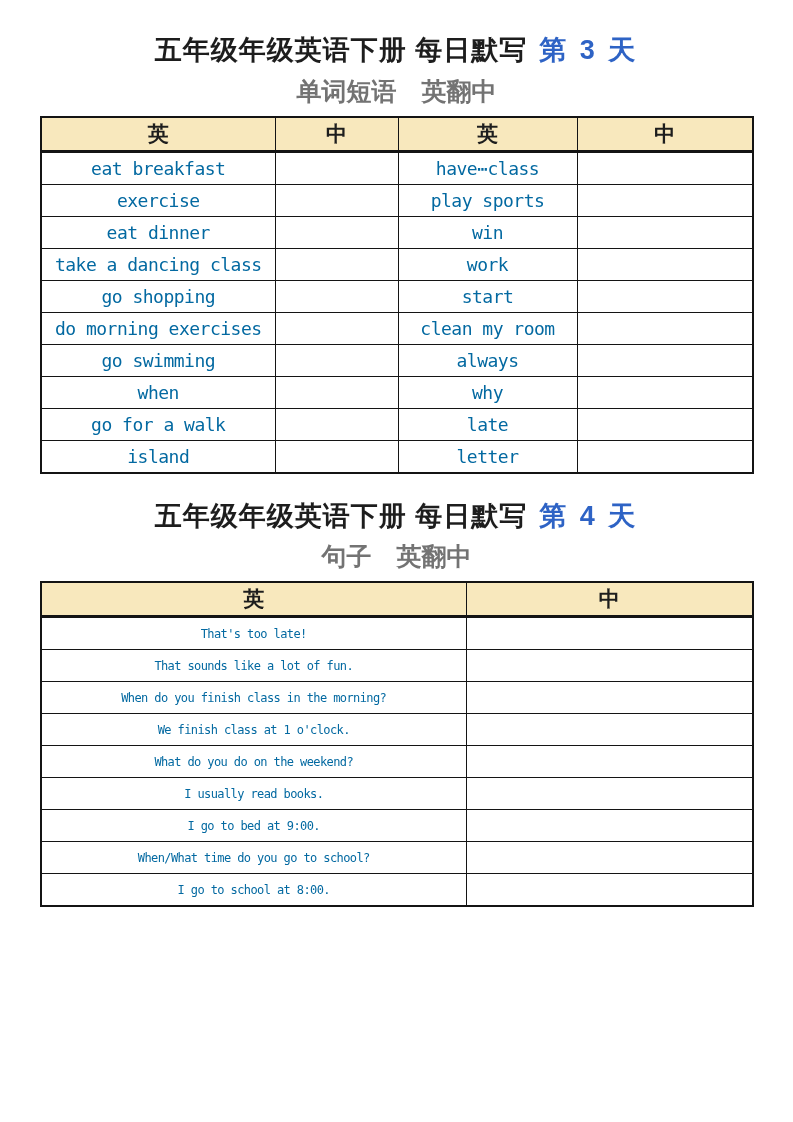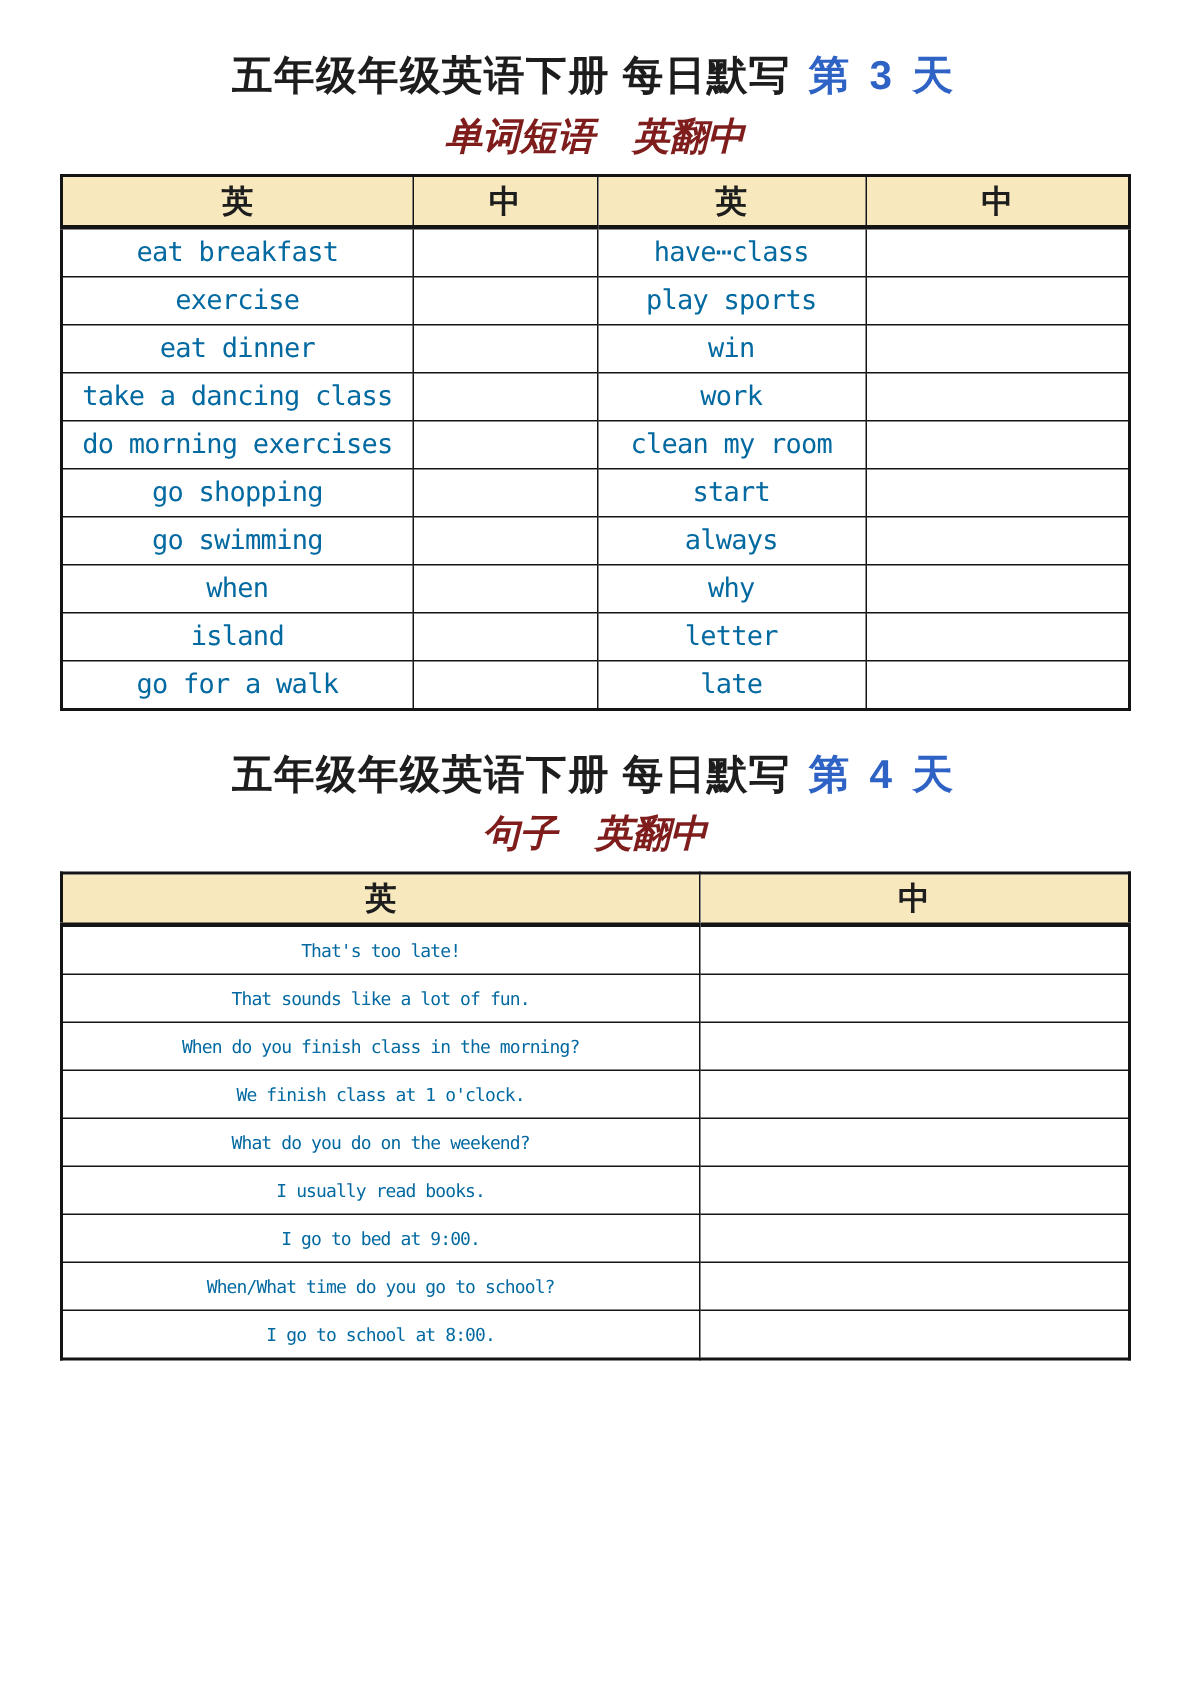--- a/index.html
+++ b/index.html
@@ -36,23 +36,22 @@
     margin-left: 12px;
     letter-spacing: 3px;
   }
   .subtitle {
     margin: 10px 0 0 0;
     text-align: center;
     font-family: "Liberation Serif", serif;
     font-weight: 700;
     font-size: 25px;
     line-height: 1.15;
-    color: #7f1d1d;
+    color: #737373;
     white-space: pre;
-    font-style: italic;
   }
   table.sheet {
     border-collapse: collapse;
     table-layout: fixed;
     width: 712px;
     margin: 9px 0 0 40px;
     border: 2.6px solid #141414;
   }
   table.sheet th,
   table.sheet td {
@@ -143,58 +142,58 @@
           </tr>
 
           <tr>
             <td class="en">take a dancing class</td>
             <td class="cn"></td>
             <td class="en">work</td>
             <td class="cn"></td>
           </tr>
 
           <tr>
+            <td class="en">go shopping</td>
+            <td class="cn"></td>
+            <td class="en">start</td>
+            <td class="cn"></td>
+          </tr>
+
+          <tr>
             <td class="en">do morning exercises</td>
             <td class="cn"></td>
             <td class="en">clean my room</td>
             <td class="cn"></td>
           </tr>
 
           <tr>
-            <td class="en">go shopping</td>
-            <td class="cn"></td>
-            <td class="en">start</td>
-            <td class="cn"></td>
-          </tr>
-
-          <tr>
             <td class="en">go swimming</td>
             <td class="cn"></td>
             <td class="en">always</td>
             <td class="cn"></td>
           </tr>
 
           <tr>
             <td class="en">when</td>
             <td class="cn"></td>
             <td class="en">why</td>
             <td class="cn"></td>
           </tr>
 
           <tr>
+            <td class="en">go for a walk</td>
+            <td class="cn"></td>
+            <td class="en">late</td>
+            <td class="cn"></td>
+          </tr>
+
+          <tr>
             <td class="en">island</td>
             <td class="cn"></td>
             <td class="en">letter</td>
-            <td class="cn"></td>
-          </tr>
-
-          <tr>
-            <td class="en">go for a walk</td>
-            <td class="cn"></td>
-            <td class="en">late</td>
             <td class="cn"></td>
           </tr>
         </tbody>
     </table>
   </div>
 
   <div>
     <h1 class="title section2-title"><span>五年级年级英语下册 每日默写</span><span class="day">第 4 天</span></h1>
 
     <div class="subtitle">句子　英翻中</div>

